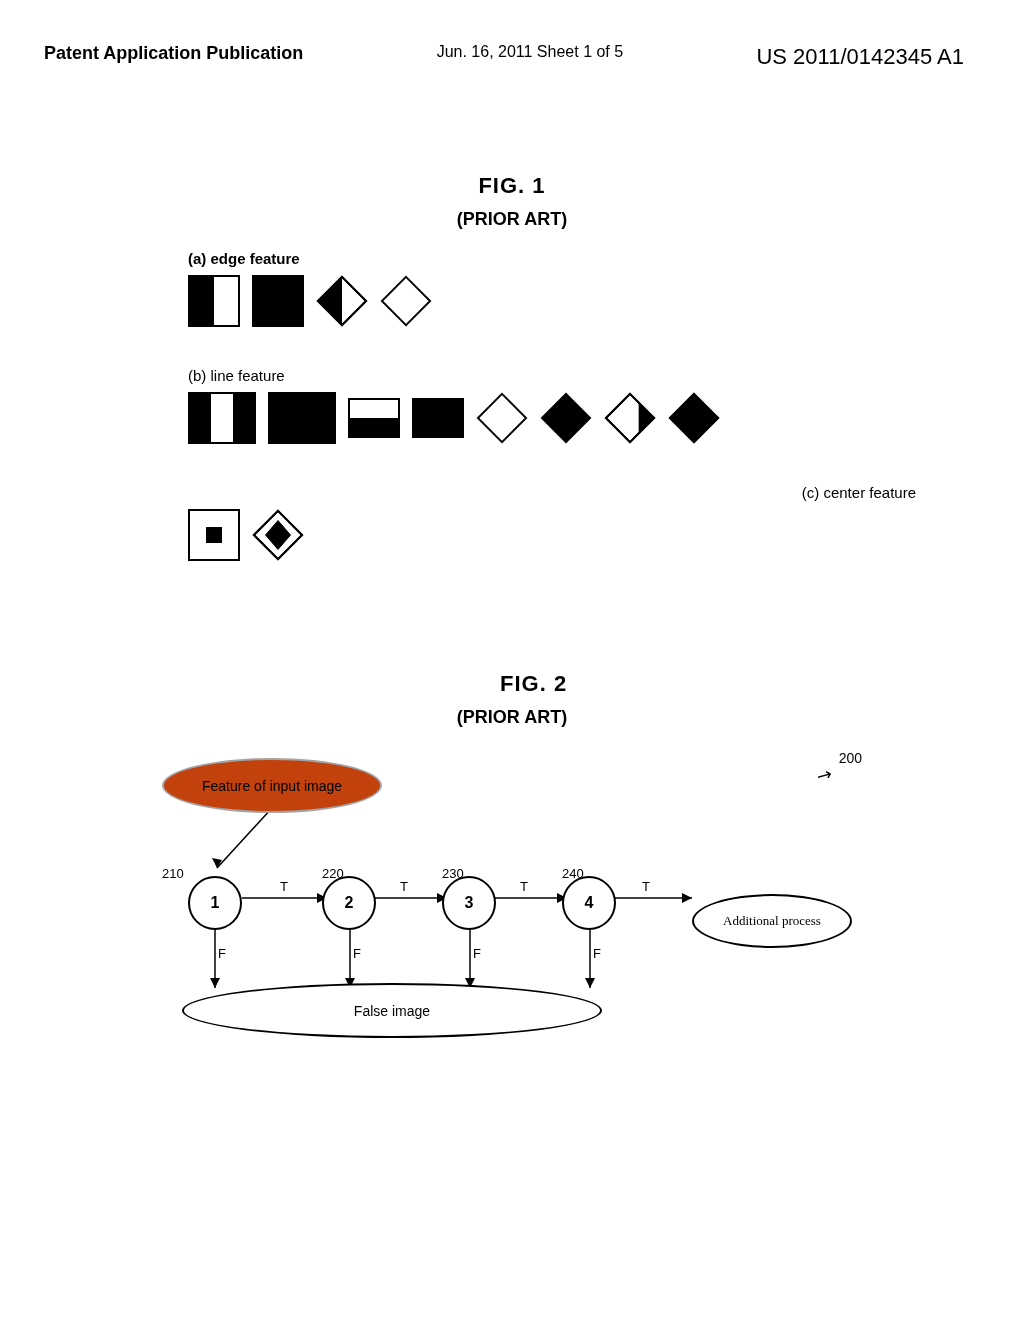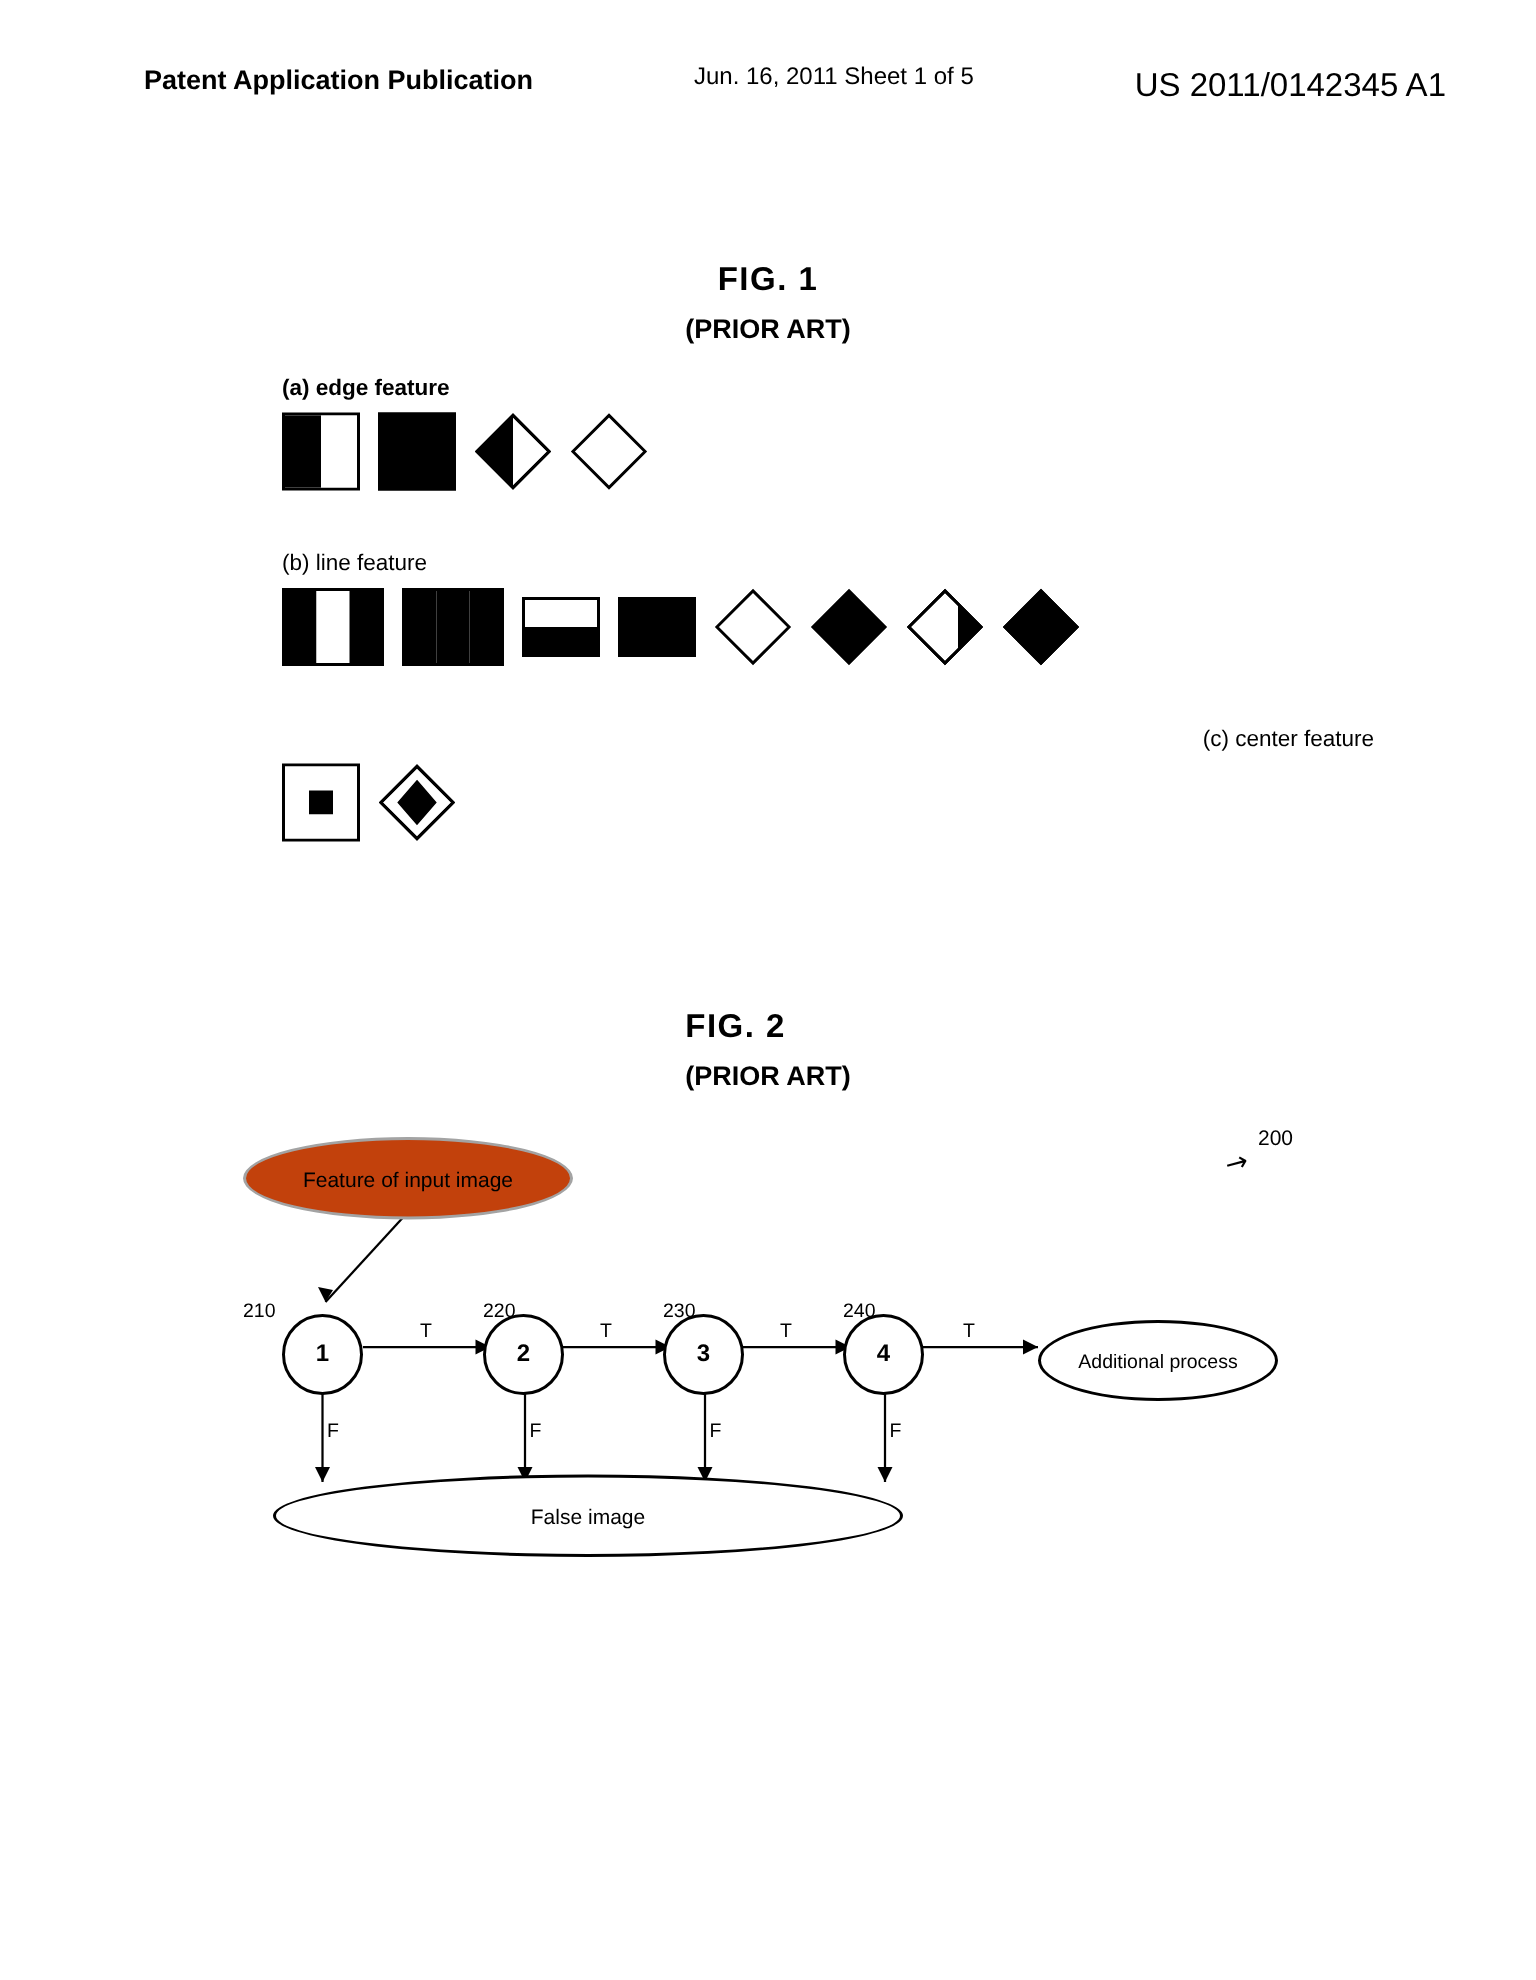--- a/index.html
+++ b/index.html
@@ -9,21 +9,21 @@
       background: #fff;
       font-family: Arial, sans-serif;
       position: relative;
       overflow: hidden;
     }
 
     .page-header {
       display: flex;
       justify-content: space-between;
       align-items: flex-start;
-      padding: 40px 60px 20px 96px;
+      padding: 40px 60px 20px 44px;
       border-bottom: none;
     }
 
     .header-left {
       font-size: 18px;
       font-weight: bold;
       line-height: 1.5;
     }
 
     .header-center {
@@ -288,21 +288,21 @@
 
           <polygon points="27,2 52,27 27,52 2,27" fill="#fff" stroke="#000" stroke-width="2"></polygon>
 
           <polygon points="27,12 40,27 27,42 14,27" fill="#000" stroke="#000" stroke-width="1"></polygon>
           <polygon points="27,2 52,27 27,52 2,27" fill="none" stroke="#000" stroke-width="2"></polygon>
         </svg>
       </div>
     </div>
   </div>
 
-  <div style="display:flex; flex-direction:column; align-items:flex-start; margin-top:40px; margin-bottom:10px;">
+  <div style="display:flex; flex-direction:column; align-items:flex-end; margin-top:40px; margin-bottom:10px;">
     <div class="fig-title">FIG. 2</div>
     <div style="font-size:18px; font-weight:bold; text-align:center; margin-top:-10px;">(PRIOR ART)</div>
   </div>
 
   <div style="width:820px; position:relative; height:300px; margin-top:10px;">
 
     <svg style="position:absolute; top:0; left:0; width:100%; height:100%;">
 
       <line x1="170" y1="60" x2="115" y2="120" stroke="#000" stroke-width="1.5"></line>
       <polygon points="115,120 110,110 120,112" fill="#000"></polygon>
@@ -366,21 +366,21 @@
     </div>
 
     <div style="position:absolute; top:118px; left:340px; font-size:13px;">230</div>
 
     <div style="position:absolute; top:128px; left:460px; width:54px; height:54px;" class="circle-node">
       <span>4</span>
     </div>
 
     <div style="position:absolute; top:118px; left:460px; font-size:13px;">240</div>
 
-    <div style="position:absolute; top:132px; left:590px; width:160px; height:54px;" class="ellipse-additional">
+    <div style="position:absolute; top:146px; left:590px; width:160px; height:54px;font-family:Liberation Serif, serif;" class="ellipse-additional">
       <span style="font-size:13px;">Additional process</span>
     </div>
 
     <div style="position:absolute; bottom:10px; left:80px; width:420px; height:55px;" class="ellipse-false">
       <span>False image</span>
     </div>
 
   </div>
 
 </div>

